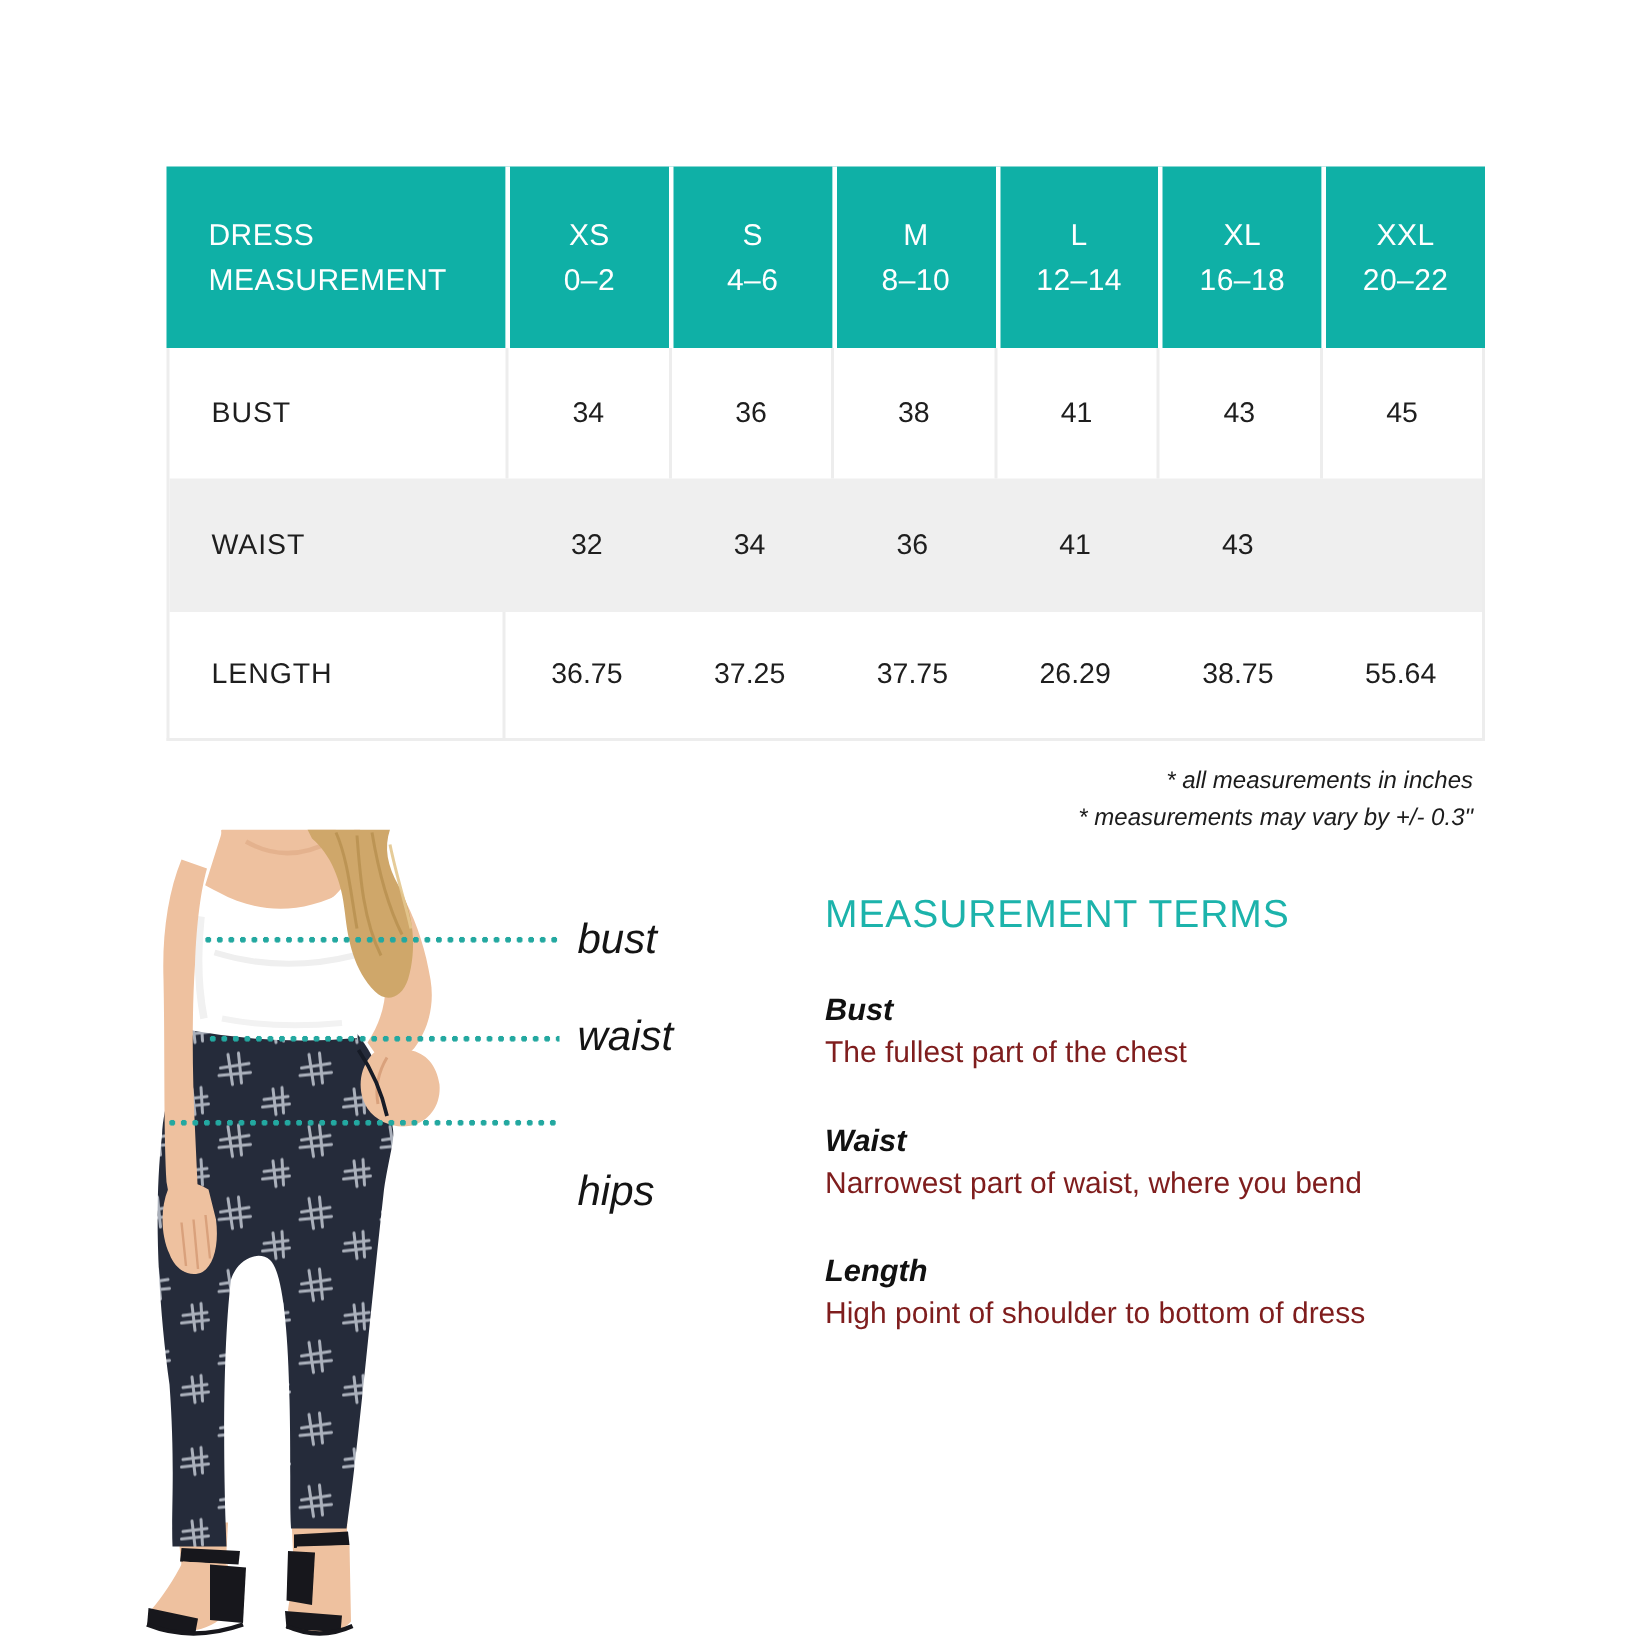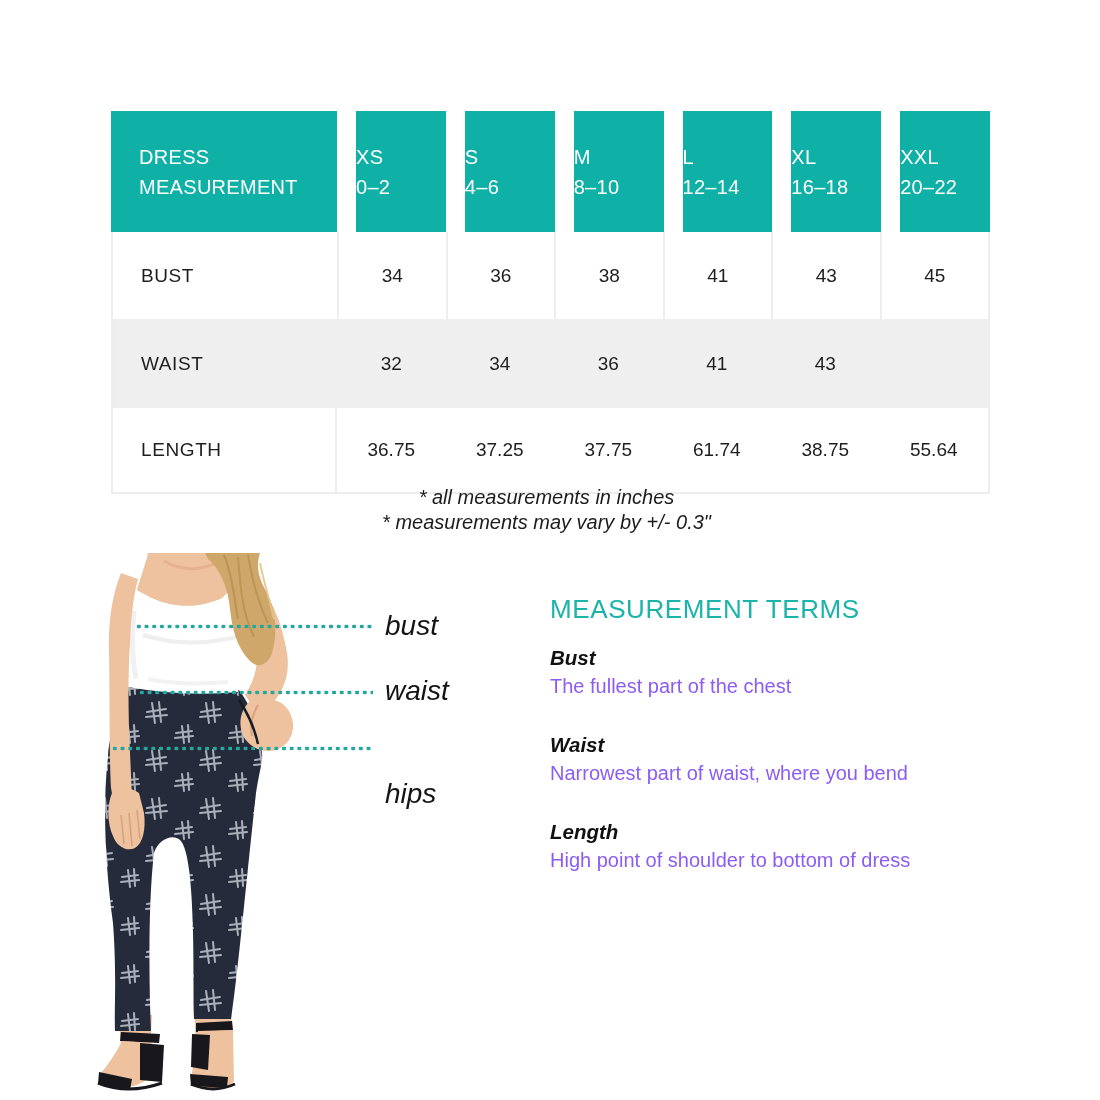--- a/index.html
+++ b/index.html
@@ -5,47 +5,47 @@
   html, body { margin:0; padding:0; background:#ffffff; }
   body {
     width:1100px; height:1100px; position:relative; overflow:hidden;
     font-family:"Liberation Sans", sans-serif; color:#1e1e1e;
     -webkit-font-smoothing:antialiased;
   }
 
   
   .table-area { position:absolute; left:111px; top:111px; width:879px; }
   .thead {
-    display:grid; grid-template-columns:226px repeat(6,1fr); height:121px;gap:16px;
+    display:grid; grid-template-columns:226px repeat(6,1fr); height:121px;
   }
   .th {
     background:#0fb0a6; color:#ffffff;
-    display:flex; flex-direction:column; justify-content:center; align-items:flex-start;
+    display:flex; flex-direction:column; justify-content:center; align-items:center;
     font-size:20px; line-height:30px; letter-spacing:0.3px;
   }
   .th + .th { border-left:3px solid #ffffff; }
   .th-label { align-items:flex-start; padding-left:28px; }
 
   .tbody { border:2px solid #ededed; border-top:none; box-sizing:border-box; }
   .tr { display:grid; grid-template-columns:224px repeat(6,1fr); }
   .tr.r0 { height:87px; }
   .tr.r1 { height:89px; background:#efefef; }
   .tr.r2 { height:84px; }
   .td {
     display:flex; align-items:center; justify-content:center;
     font-size:19px; color:#1e1e1e;
   }
   .td-label { justify-content:flex-start; padding-left:28px; letter-spacing:0.6px; }
   .r0 .td + .td { border-left:2px solid #ededed; }
   .r2 .td-label { border-right:2px solid #ededed; }
 
   .footnotes {
-    position:absolute; left:111px; top:485px; width:879px;
-    text-align:center; padding-right:8px; box-sizing:border-box;
-    font-style:italic; font-size:20px; line-height:25px; color:#1c1c1c;
+    position:absolute; left:111px; top:508px; width:879px;
+    text-align:right; padding-right:8px; box-sizing:border-box;
+    font-style:italic; font-size:16px; line-height:25px; color:#1c1c1c;
   }
 
   
   .lower { position:absolute; left:0; top:553px; width:1100px; height:547px; }
   .figure-svg { position:absolute; left:88px; top:0; }
 
   .mline {
     position:absolute; height:5px;
     background-image:radial-gradient(circle, #23a8a0 1.9px, rgba(0,0,0,0) 2.1px);
     background-size:7.7px 5px; background-repeat:repeat-x; background-position:left center;
@@ -57,26 +57,26 @@
   .mlabel {
     position:absolute; left:385px; font-style:italic; font-size:28px;
     font-weight:500; color:#141414; line-height:34px;
   }
   .mlabel-bust  { top:56px; }
   .mlabel-waist { top:121px; }
   .mlabel-hips  { top:178px;margin-top:46px; }
 
   .terms { position:absolute; left:550px; top:41px; width:470px; }
   .terms-heading {
-    margin:0 0 19px 0; font-size:26px; font-weight:400; line-height:30px;
+    margin:0 0 35px 0; font-size:26px; font-weight:400; line-height:30px;
     color:#1cb3ab; letter-spacing:0.6px;
   }
   .term-item { margin-bottom:29px; }
   .term-name { font-size:20.5px; font-weight:700; font-style:italic; line-height:29px; color:#111111; }
-  .term-def  { font-size:20px; line-height:29px; color:#8b5cf6; }
+  .term-def  { font-size:20px; line-height:29px; color:#7f1d1d; }
 </style>
 </head>
 <body>
 
 <div class="table-area">
   <div class="thead">
     <div class="th th-label">
       <div>DRESS</div>
       <div>MEASUREMENT</div>
     </div>
@@ -122,21 +122,21 @@
       <div class="td">34</div>
       <div class="td">36</div>
       <div class="td">41</div>
       <div class="td">43</div>
     </div>
     <div class="tr r2">
       <div class="td td-label">LENGTH</div>
       <div class="td">36.75</div>
       <div class="td">37.25</div>
       <div class="td">37.75</div>
-      <div class="td">61.74</div>
+      <div class="td">26.29</div>
       <div class="td">38.75</div>
       <div class="td">55.64</div>
     </div>
   </div>
 </div>
 
 <div class="footnotes">
   <div>* all measurements in inches</div>
   <div>* measurements may vary by +/- 0.3"</div>
 </div>

